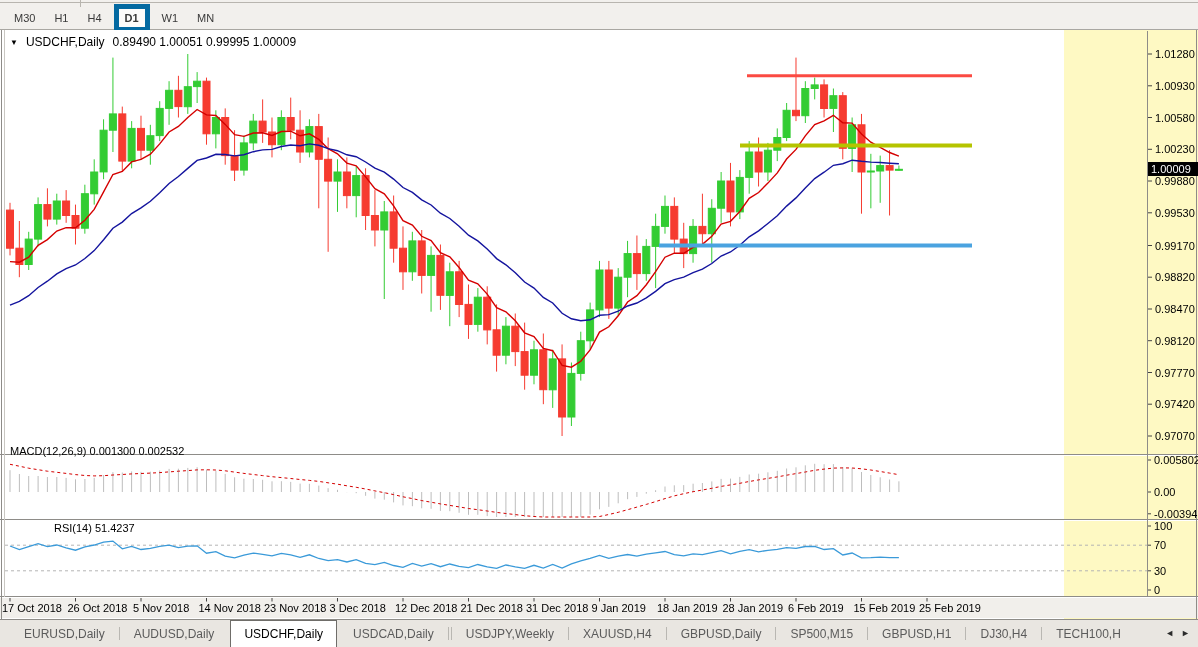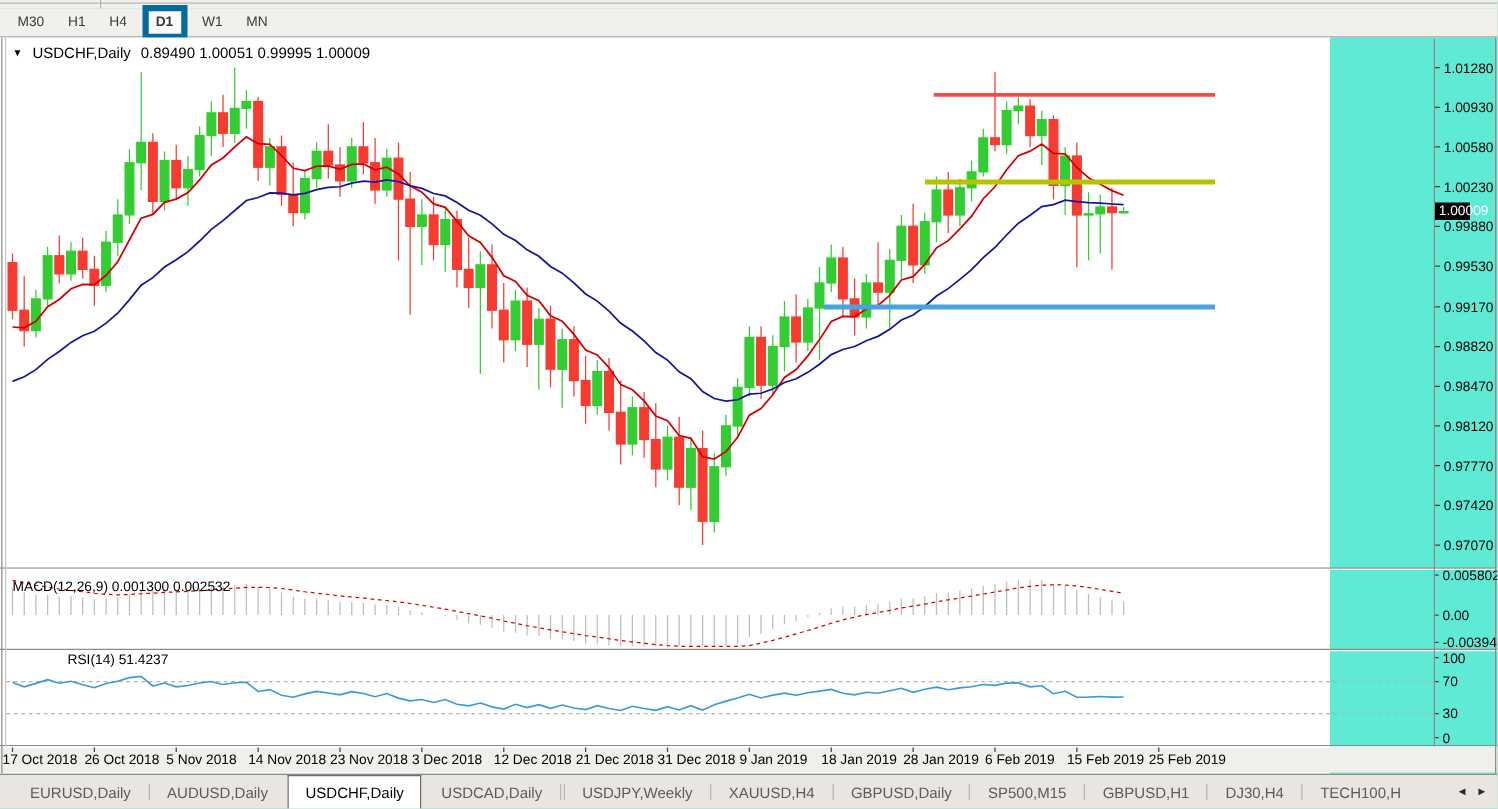--- a/index.html
+++ b/index.html
@@ -1,36 +1,36 @@
 <!DOCTYPE html>
 <html><head>
 <meta charset="utf-8">
 <style>
   html,body{margin:0;padding:0;background:#d8d5d0;}
   *{box-sizing:border-box;}
-  .screen{position:relative;width:1198px;height:647px;background:#5eead4;overflow:hidden;
+  .screen{position:relative;width:1198px;height:647px;background:#fef9c3;overflow:hidden;
           font-family:"Liberation Sans",sans-serif;-webkit-font-smoothing:none;}
   
   .topstrip{position:absolute;top:0;left:0;width:1198px;height:7px;background:#f2f0ed;}
   .topline{position:absolute;top:2px;left:0;width:1198px;height:1px;background:#b8b5af;}
   .topnotch{position:absolute;top:0;left:80px;width:1px;height:7px;background:#b8b5af;}
   
   .toolbar{position:absolute;top:7px;left:0;width:1198px;height:23px;background:#f2f0ed;
            border-bottom:1px solid #a9a7a2;display:flex;align-items:center;gap:5px;padding:0 0 0 7px;}
   .tfbtn{font-size:11px;color:#3a3a3a;padding:2px 6px;border:1px solid transparent;cursor:default;line-height:14px;}
   .tfbtn.active{background:#fcfbfa;border:5px solid #0369a1;font-weight:bold;}
   
   .chart{position:absolute;top:30px;left:0;width:1064px;height:589px;background:#ffffff;}
   .chart svg{display:block;}
   svg text{font-family:"Liberation Sans",sans-serif;font-size:11px;fill:#000;}
   .overlay{position:absolute;font-size:12px;color:#000;white-space:pre;}
   .title-row{top:35px;left:10px;display:flex;align-items:center;gap:8px;}
   .tri{font-size:8px;position:relative;top:0px;}
   .pane-label{font-size:11px;color:#000;}
-  .price-tag{position:absolute;left:1148px;top:162px;width:28px;height:14px;background:#000;color:#fff;
+  .price-tag{position:absolute;left:1148px;top:162px;width:50px;height:14px;background:#000;color:#fff;
              font-size:11px;line-height:14px;text-align:left;padding-left:3px;}
   
   .tabbar{position:absolute;top:619px;left:0;width:1198px;height:28px;background:#e9e6e1;
           border-top:1px solid #8e8c88;display:flex;align-items:stretch;padding-left:11px;}
   .tab{padding:0 13px;display:flex;align-items:center;font-size:12px;color:#5b5b5b;cursor:default;}
   .tab.active{background:#ffffff;border:1px solid #6f6d69;border-bottom:none;color:#000;}
   .tabsep{width:1px;background:#b9b7b2;margin:7px 1px;}
   .tabsep.hidden{visibility:hidden;}
   .scrollbtns{position:absolute;right:4px;top:619px;height:28px;display:flex;align-items:center;gap:7px;
               padding-right:4px;font-size:9px;color:#2b2b2b;}
@@ -453,21 +453,21 @@
         </g>
       </svg>
   </div>
 
   <div class="overlay title-row">
     <span class="tri">▼</span>
     <span>USDCHF,Daily</span>
     <span>0.89490 1.00051 0.99995 1.00009</span>
   </div>
 
-  <div class="overlay pane-label" style="top:464px;left:10px;">MACD(12,26,9) 0.001300 0.002532</div>
+  <div class="overlay pane-label" style="top:445px;left:10px;">MACD(12,26,9) 0.001300 0.002532</div>
 
   <div class="overlay pane-label" style="top:522px;left:10px;padding-left:44px;">RSI(14) 51.4237</div>
 
   <div class="price-tag">1.00009</div>
 
   <div class="tabbar" id="tab-bar">
       <div class="tab">EURUSD,Daily</div>
       <div class="tabsep"></div>
       <div class="tab">AUDUSD,Daily</div>
       <div class="tabsep hidden"></div>

